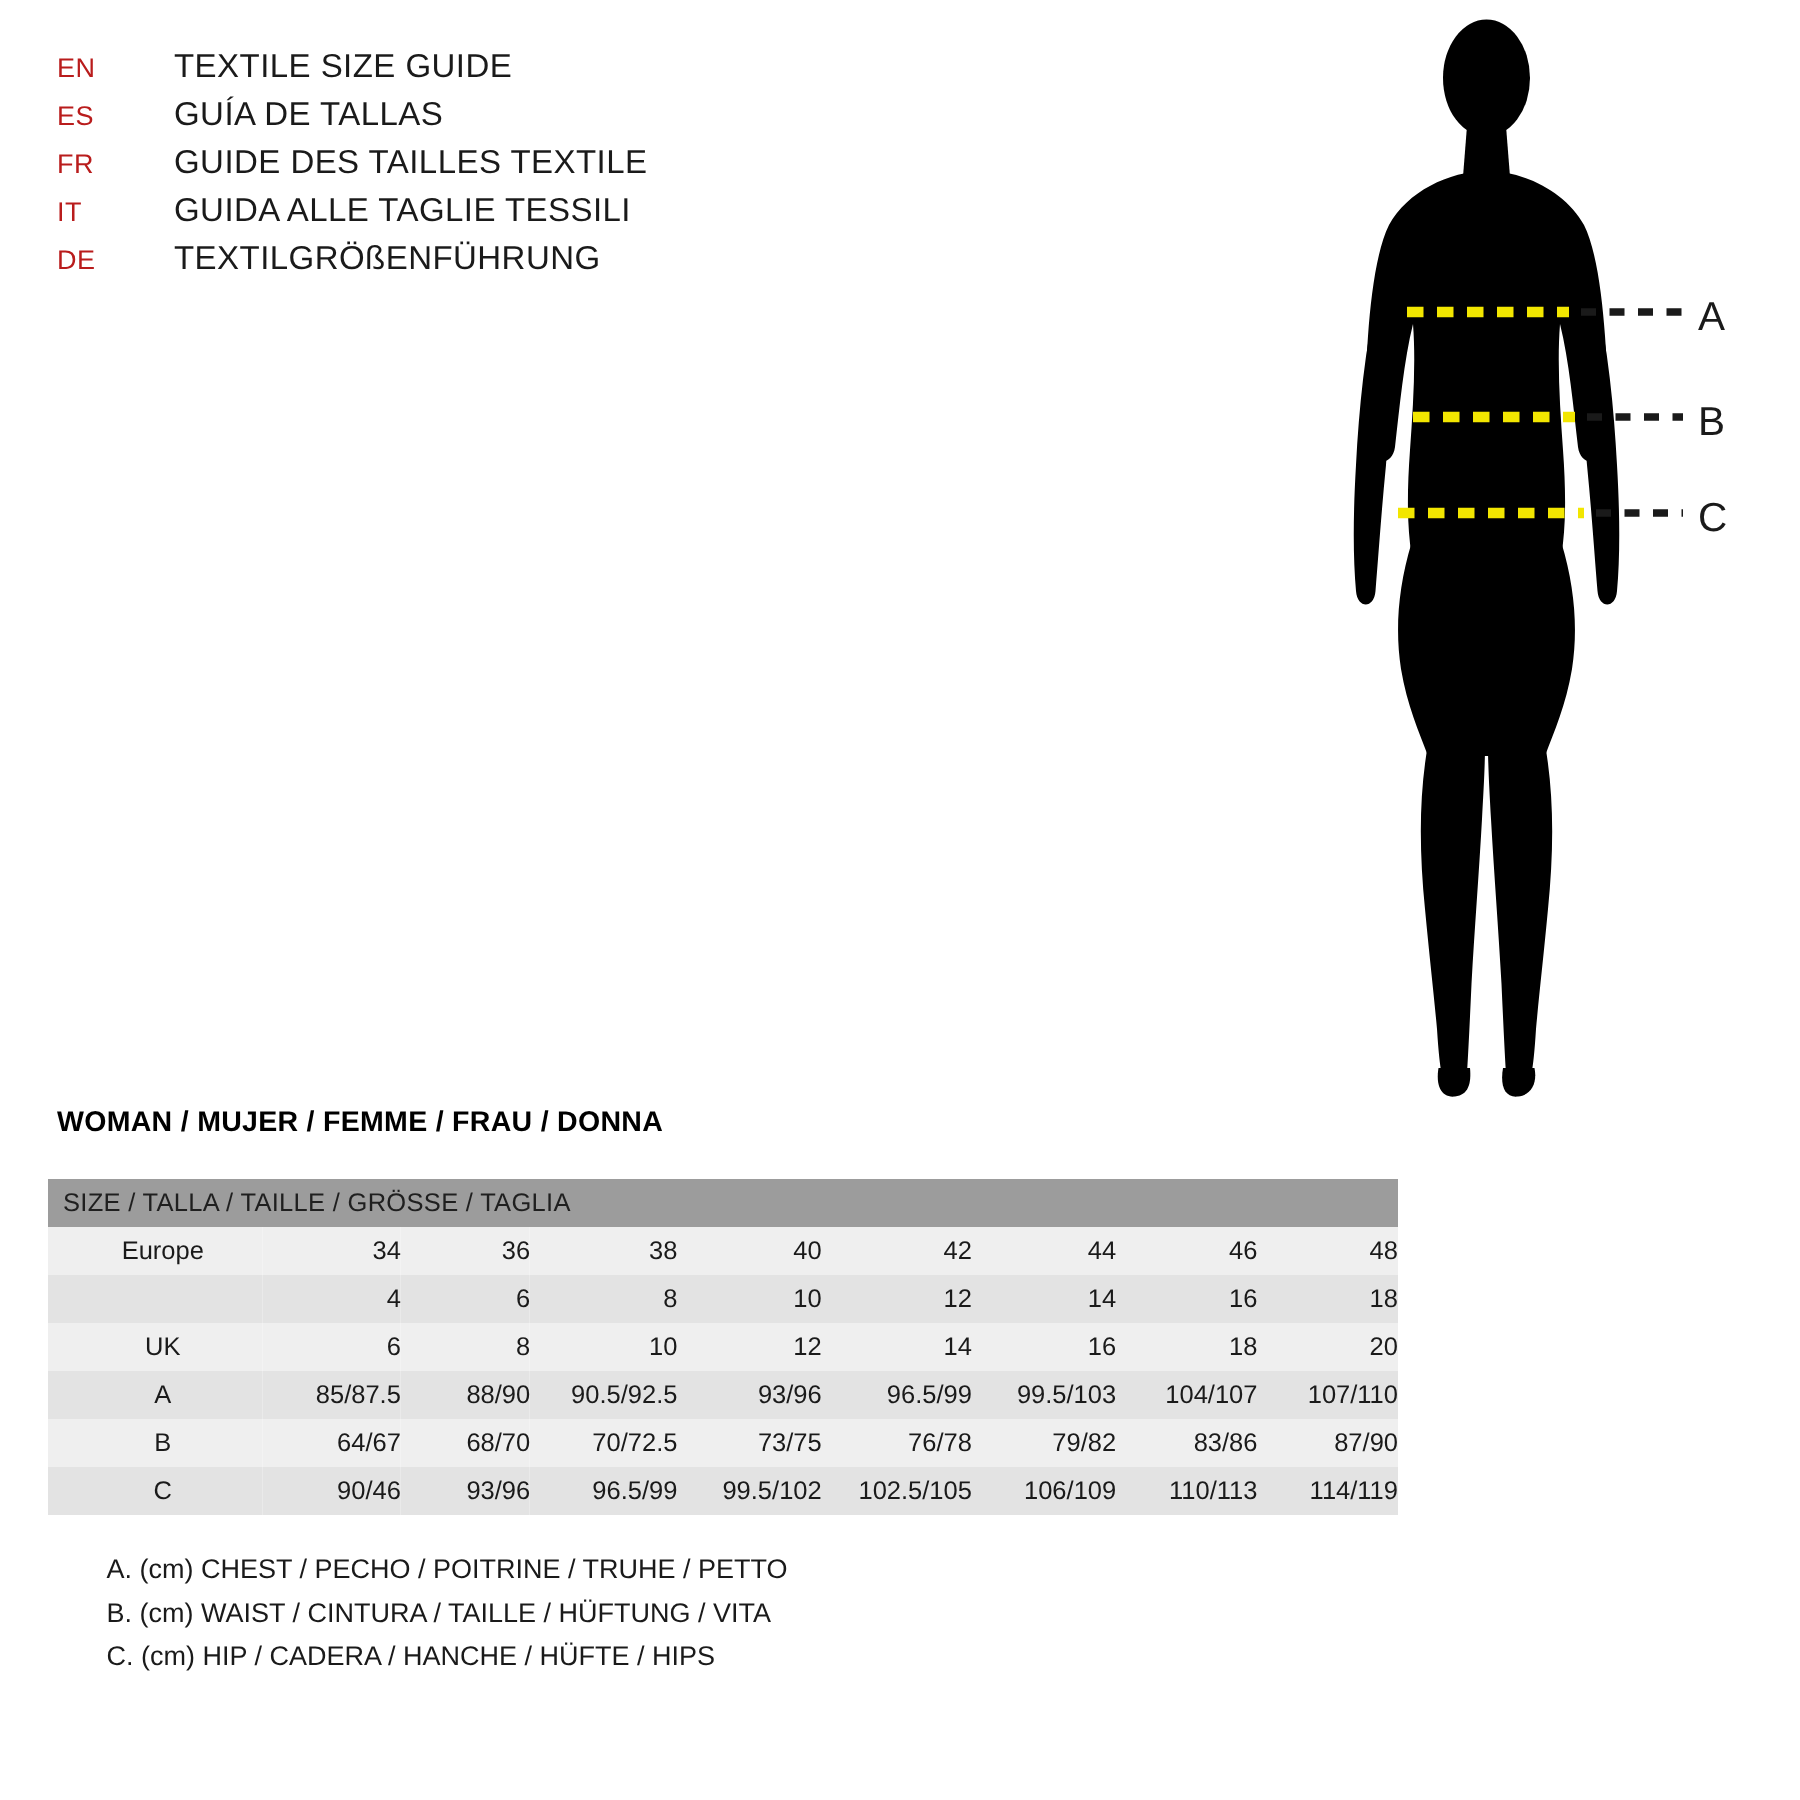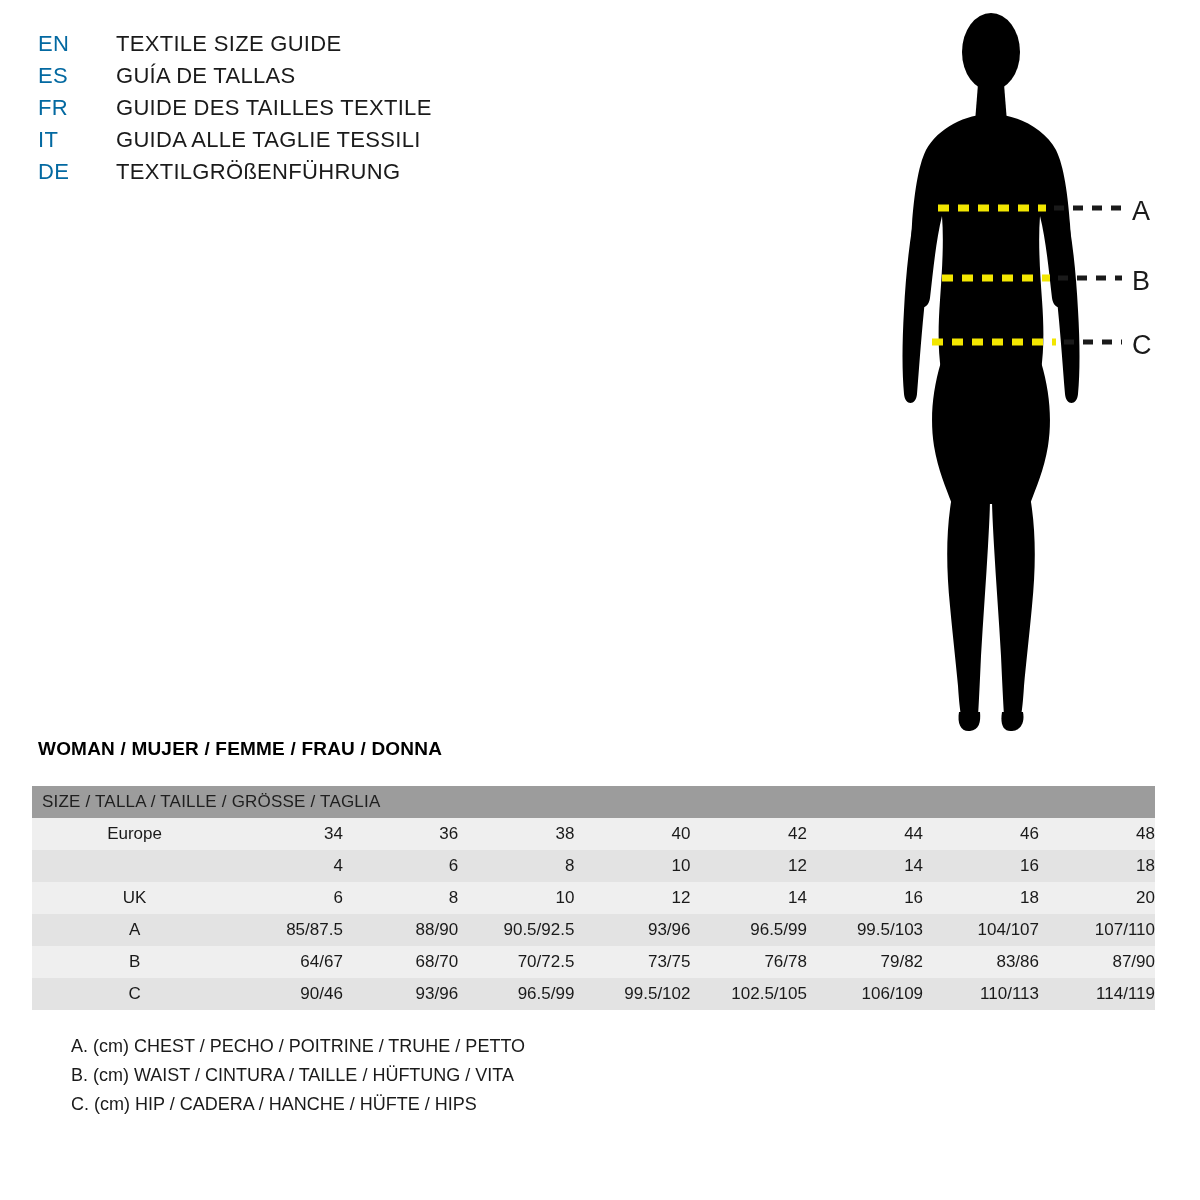--- a/index.html
+++ b/index.html
@@ -29,23 +29,23 @@
     width: 560px;
   }
   .title-row {
     display: flex;
     align-items: baseline;
     height: 32px;
     line-height: 32px;
   }
   .lang-code {
     width: 78px;
-    font-size: 22px;
+    font-size: 18px;
     letter-spacing: 0.4px;
-    color: #0369a1;
+    color: #b91c1c;
     flex: 0 0 78px;
   }
   .title-text {
     font-size: 22px;
     letter-spacing: 0.3px;
     color: #1a1a1a;
     white-space: nowrap;
   }
 
   
@@ -70,21 +70,21 @@
     letter-spacing: 0.2px;
     color: #000000;
     white-space: nowrap;
   }
 
   
   .size-table {
     position: absolute;
     left: 32px;
     top: 786px;
-    width: 1123px;
+    width: 900px;
     border-collapse: collapse;
     font-size: 17px;
   }
   .size-table th,
   .size-table td {
     padding: 0;
     height: 32px;
     font-weight: normal;
     color: #1a1a1a;
   }

